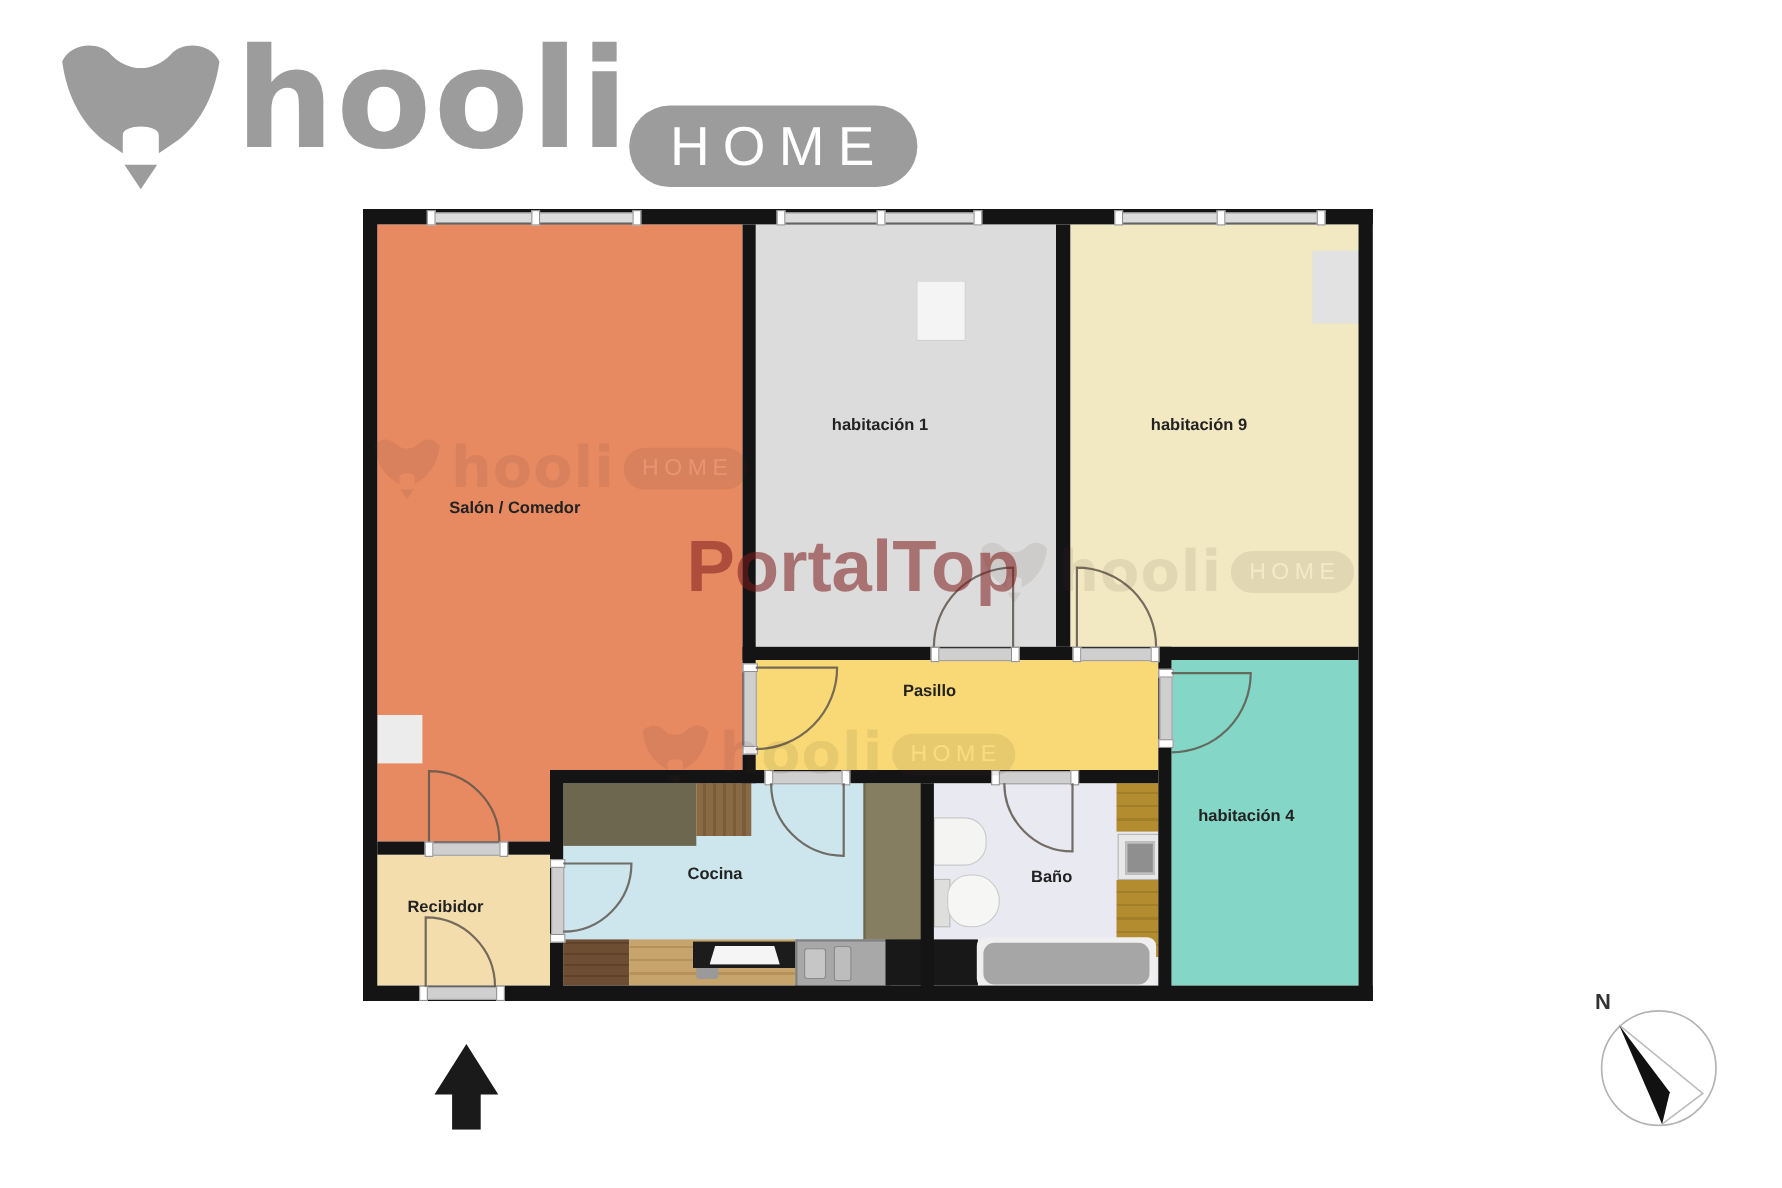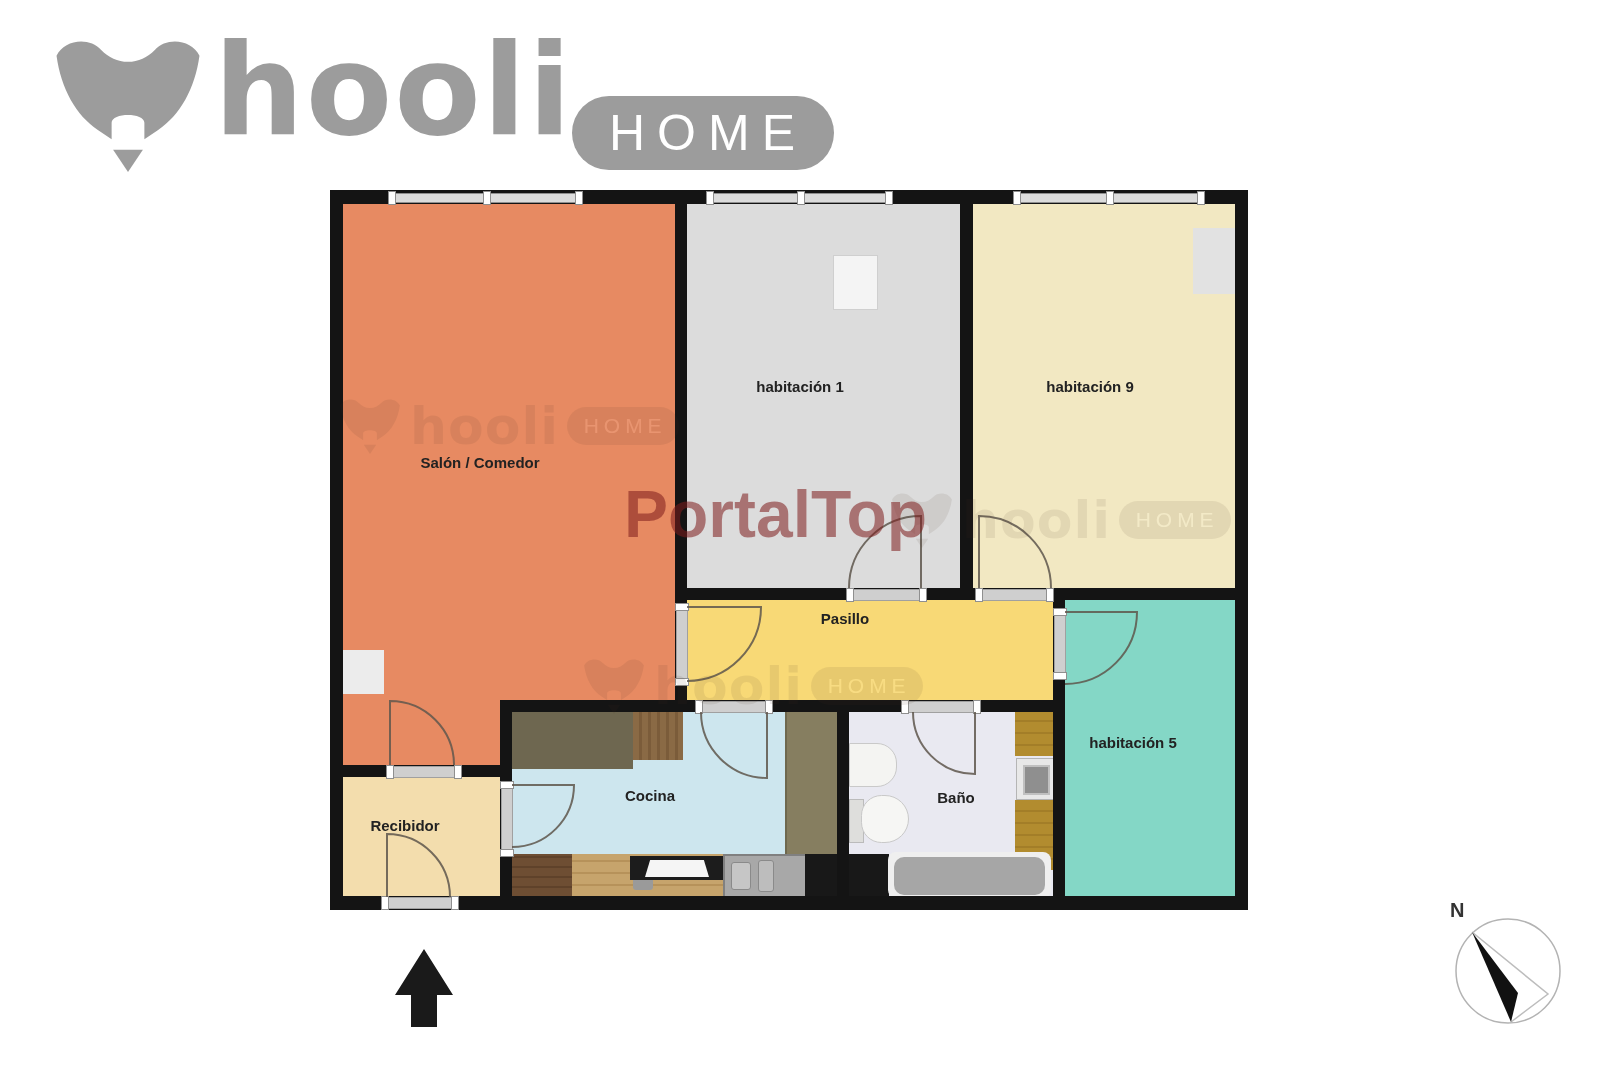--- a/index.html
+++ b/index.html
@@ -175,25 +175,25 @@
         <path d="M182,595 L244,595 A62,62 0 0 1 182,657"></path>
         <path d="M357,417 L431,417 A74,74 0 0 1 357,491"></path>
         <path d="M437,522 L437,588 A66,66 0 0 1 371,522"></path>
         <path d="M645,522 L645,584 A62,62 0 0 1 583,522"></path>
         <path d="M591,398 L591,326 A72,72 0 0 0 519,398"></path>
         <path d="M649,398 L649,326 A72,72 0 0 1 721,398"></path>
         <path d="M735,422 L807,422 A72,72 0 0 1 735,494"></path>
       </g>
     </svg>
 
-    <div class="label" style="left:150px;top:272px;">Salón / Comedor</div>
+    <div class="label" style="left:138px;top:272px;">Salón / Comedor</div>
     <div class="label" style="left:470px;top:196px;">habitación 1</div>
     <div class="label" style="left:760px;top:196px;">habitación 9</div>
-    <div class="label" style="left:515px;top:428px;">Pasillo</div>
-    <div class="label" style="left:803px;top:552px;">habitación 5</div>
+    <div class="label" style="left:515px;top:438px;">Pasillo</div>
+    <div class="label" style="left:803px;top:552px;">habitación 4</div>
     <div class="label" style="left:320px;top:605px;">Cocina</div>
     <div class="label" style="left:626px;top:607px;">Baño</div>
     <div class="label" style="left:75px;top:635px;">Recibidor</div>
   </div>
 
   <div class="wm-hooli" style="left:338px;top:398px;">
     <svg width="64" height="56" viewBox="0 0 100 90">
       <path fill="#4a3322" d="M2 12 C7 1 24 -1 32 8 C37 13 43 16 50 16 C57 16 63 13 68 8 C76 -1 93 1 98 12 C95 34 85 52 70 62 L61 68 L61 57 C61 50 39 50 39 57 L39 68 L30 62 C15 52 5 34 2 12 Z"></path>
       <path fill="#4a3322" d="M40 75 L60 75 L50 90 Z"></path>
     </svg>

